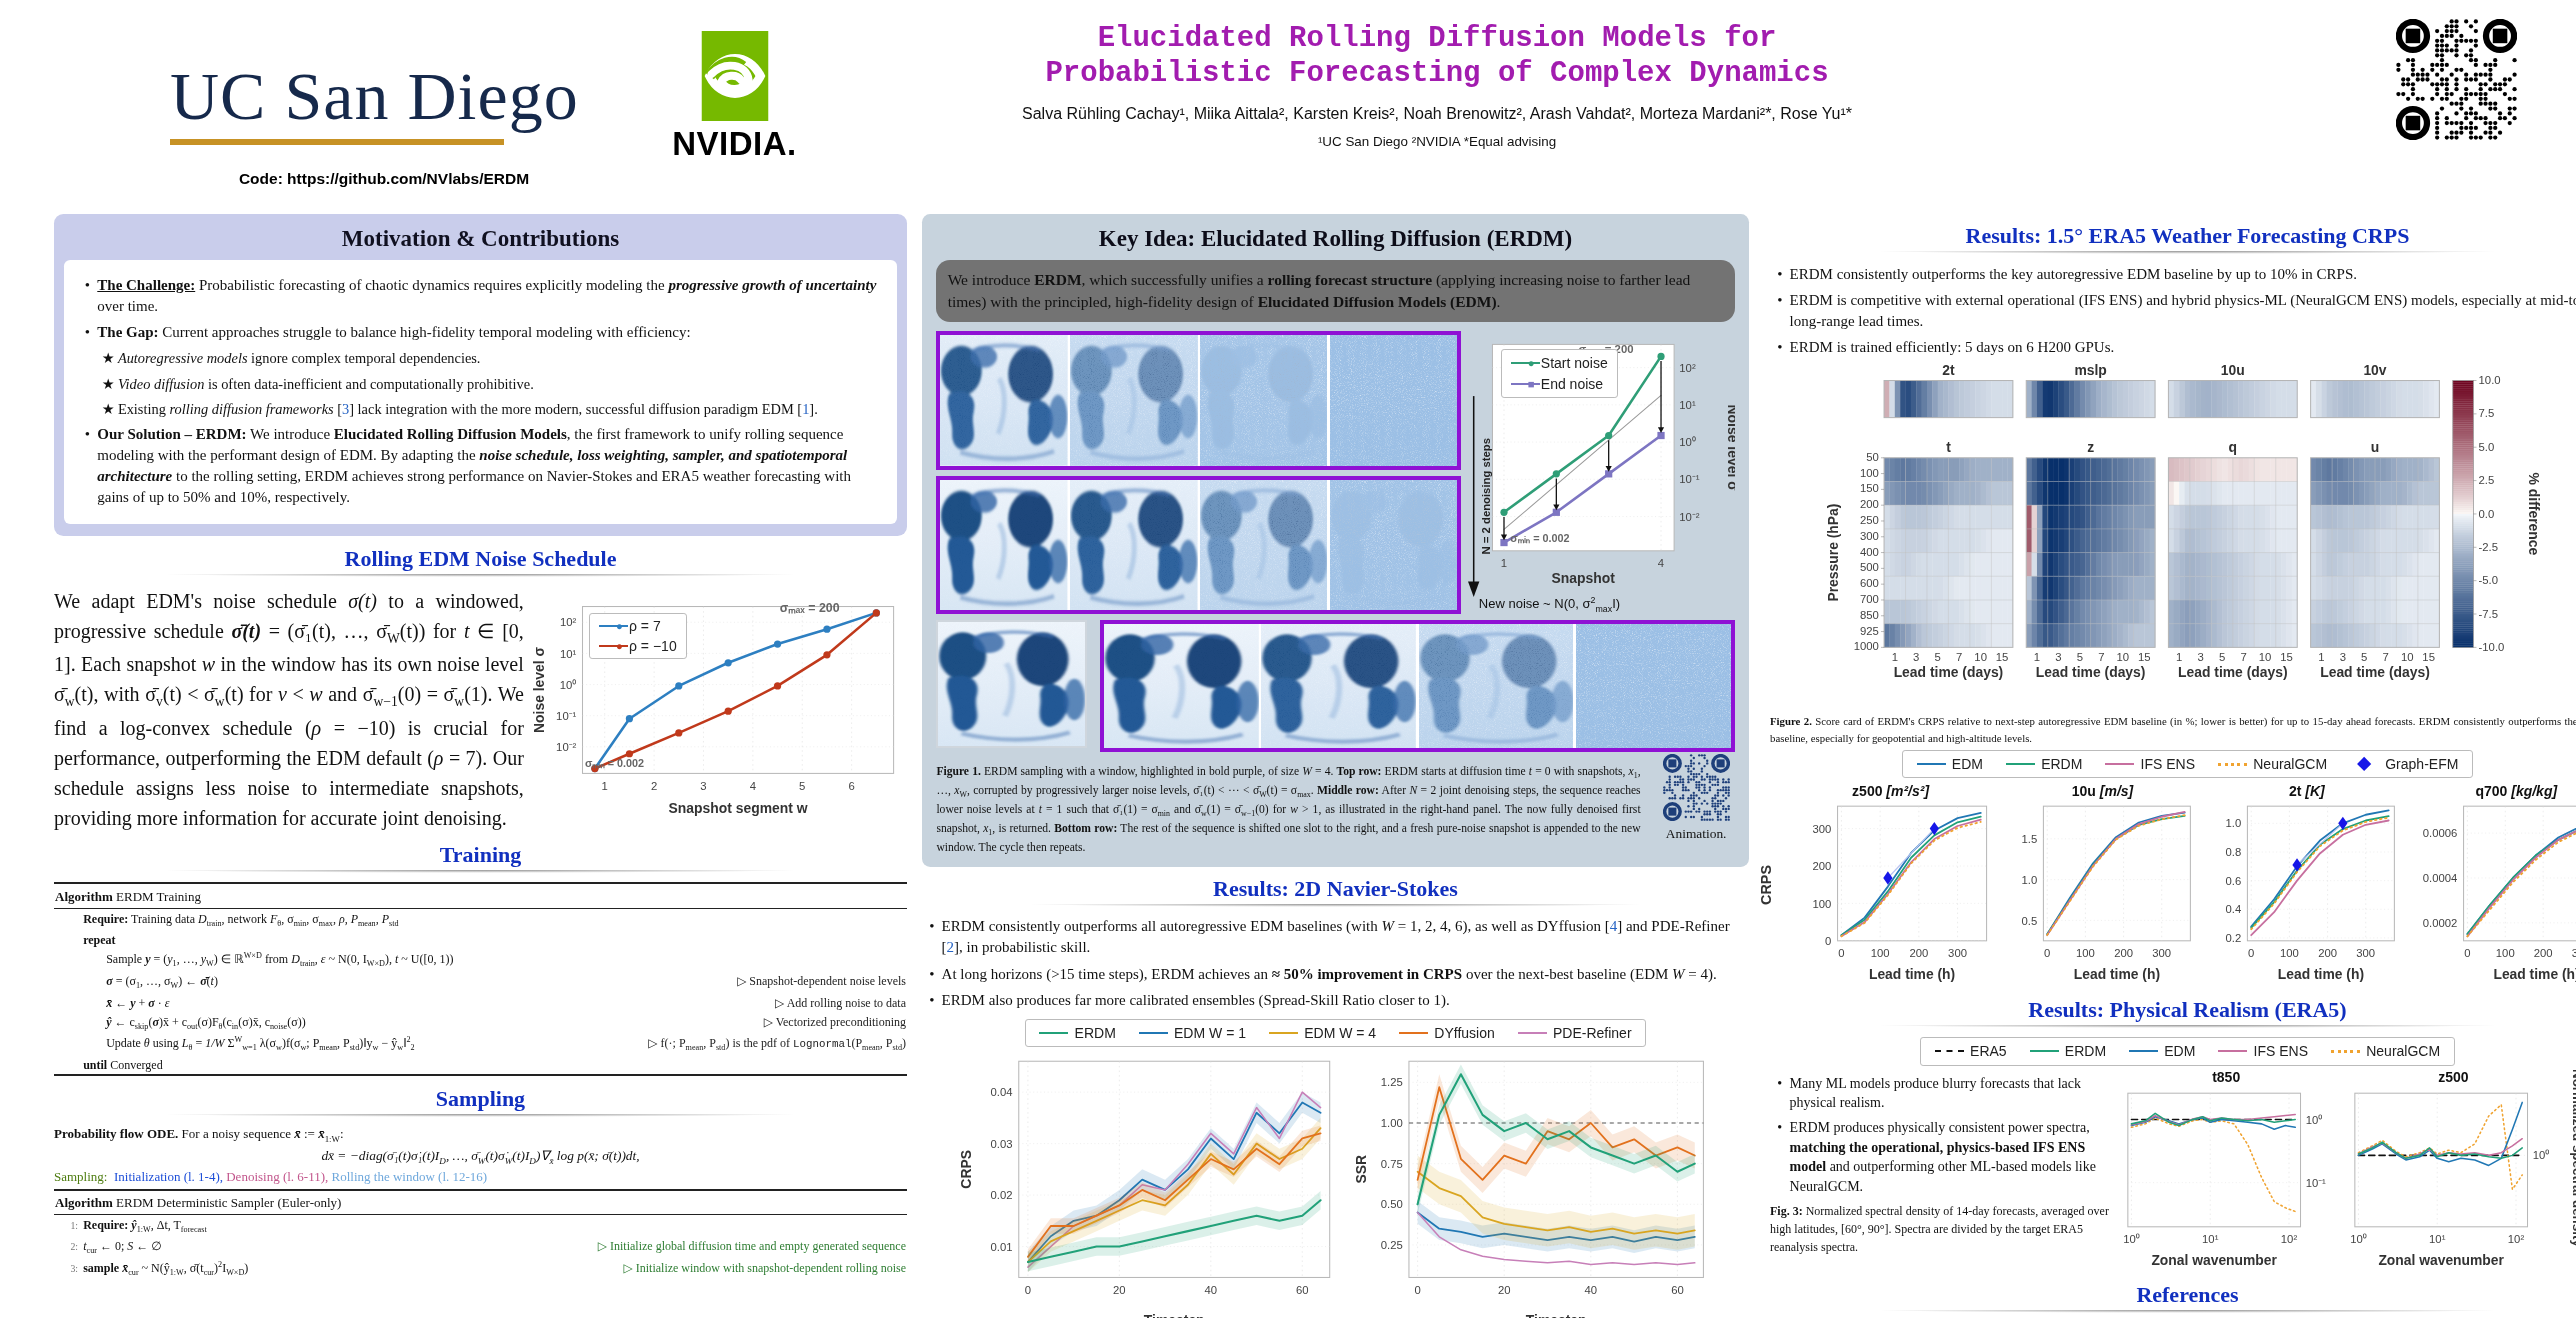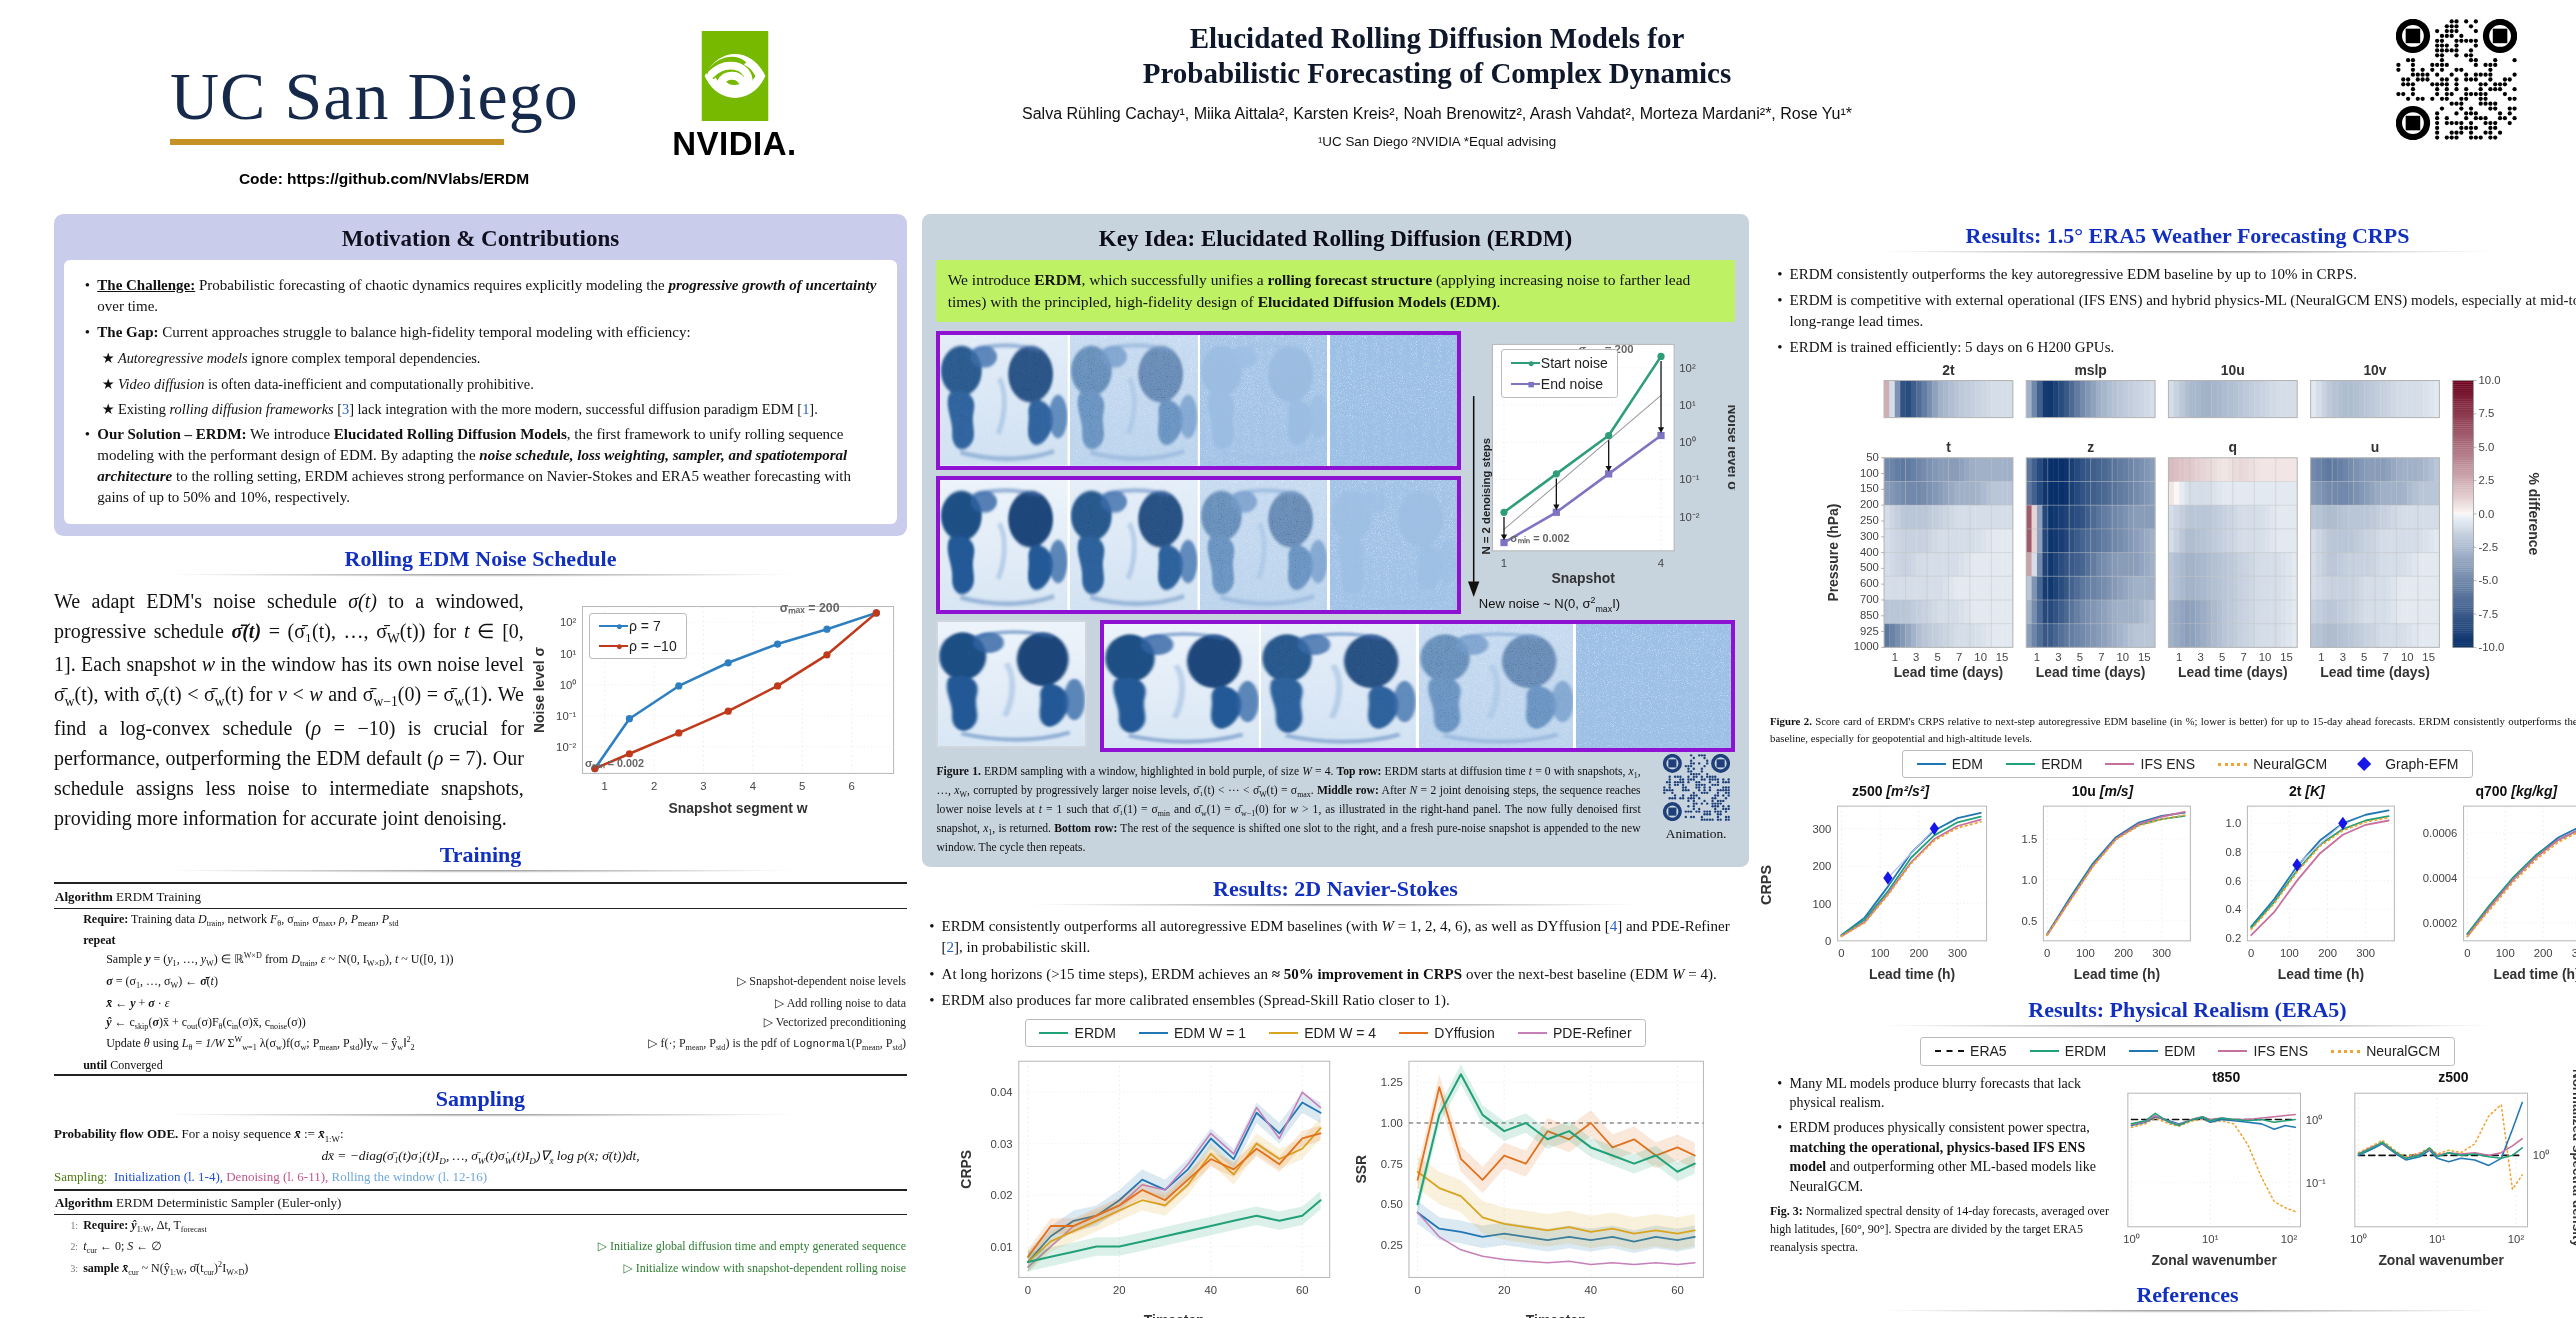--- a/index.html
+++ b/index.html
@@ -8,21 +8,21 @@
   
   #hdr{position:absolute;left:0;top:0;width:2638px;height:206px;}
   .ucsd{position:absolute;left:170px;top:57px;width:428px;}
   .ucsd-text{font-family:"Liberation Serif",serif;font-size:68px;color:#16294b;letter-spacing:1px;white-space:nowrap;}
   .ucsd-bar{height:6.2px;background:#c79225;width:78%;margin-top:3.1px;}
   .codeline{position:absolute;left:170px;top:170px;width:428px;text-align:center;
             font-family:"Liberation Sans",sans-serif;font-weight:bold;font-size:15.5px;color:#000;}
   .nvblock{position:absolute;left:657px;top:31px;width:155px;text-align:center;}
   .nvword{font-family:"Liberation Sans",sans-serif;font-weight:bold;font-size:33px;letter-spacing:0.5px;color:#000;margin-top:2.1px;}
   .titleblock{position:absolute;left:994px;top:20.6px;width:886px;text-align:center;}
-  .ptitle{font-family:Liberation Serif, serif;font-weight:bold;font-size:29px;line-height:1.22;color:#0f172a;}
+  .ptitle{font-family:Liberation Mono, monospace;font-weight:bold;font-size:29px;line-height:1.22;color:#a21caf;}
   .pauth{margin-top:13.4px;font-family:"Liberation Sans",sans-serif;font-size:16px;color:#111;}
   .paff{margin-top:11.3px;font-family:"Liberation Sans",sans-serif;font-size:13.4px;color:#111;}
   .qrtop{position:absolute;left:2396px;top:18.5px;}
   
   .col{position:absolute;top:214px;}
   #colL{left:54px;width:853px;}
   #colM{left:922px;width:827px;}
   #colR{left:1770px;width:835px;}
   
   .sech{font-family:"Liberation Serif",serif;font-weight:bold;font-size:22px;color:#1130bf;text-align:center;margin:9.3px 0 1px;}
@@ -51,21 +51,21 @@
   .algo{border-top:2.1px solid #222;border-bottom:2.1px solid #222;font-size:12px;line-height:1.5;margin-top:3.1px;}
   .algo .atitle{border-bottom:1px solid #222;padding:2.1px 1px;font-size:13px;}
   .al{display:flex;align-items:baseline;padding:0.5px 1px;}
   .al .num{width:23px;flex:none;color:#777;font-size:9.8px;text-align:right;padding-right:5.2px;}
   .al .code{white-space:nowrap;}
   .al .com{margin-left:auto;padding-left:10.3px;text-align:right;}
   .cm-k{color:#222}.cm-g{color:#2e7d32}.cm-p{color:#c2568c}
   
   .keypanel{background:#c7d3dd;border-radius:8.2px;padding:8.2px 14.4px 10.3px;}
   .keypanel h2{margin:4.1px 0 8.2px;text-align:center;font-size:23px;color:#0c0c18;}
-  .keyintro{background:#bef264;border-radius:2px;padding:8.2px 11.3px;font-size:15.5px;line-height:1.45;}
+  .keyintro{background:#737373;border-radius:14px;padding:8.2px 11.3px;font-size:15.5px;line-height:1.45;}
   .figrows{margin-top:9.3px;}
   .frow{display:flex;gap:9.3px;}
   .win{border:4.1px solid #8f11d4;background:#fff;display:flex;gap:2.6px;flex:1;}
   .plainw{border:2.6px solid #cfd6dd;background:#fff;display:flex;margin-right:3.1px;}
   .tile{flex:1;display:block;}
   .tile svg{display:block;width:100%;height:100%;}
   .figcap{font-size:11.6px;line-height:1.5;margin-top:8.2px;text-align:justify;}
   .newnoise{font-family:"Liberation Sans",sans-serif;font-size:13px;margin:4.1px 0 0;text-align:left;}
   .nsteps{position:absolute;left:-10.3px;top:62px;display:flex;align-items:center;}
   .nsteps span{writing-mode:vertical-rl;transform:rotate(180deg);font-family:"Liberation Sans",sans-serif;font-weight:bold;font-size:11.3px;color:#222;}

